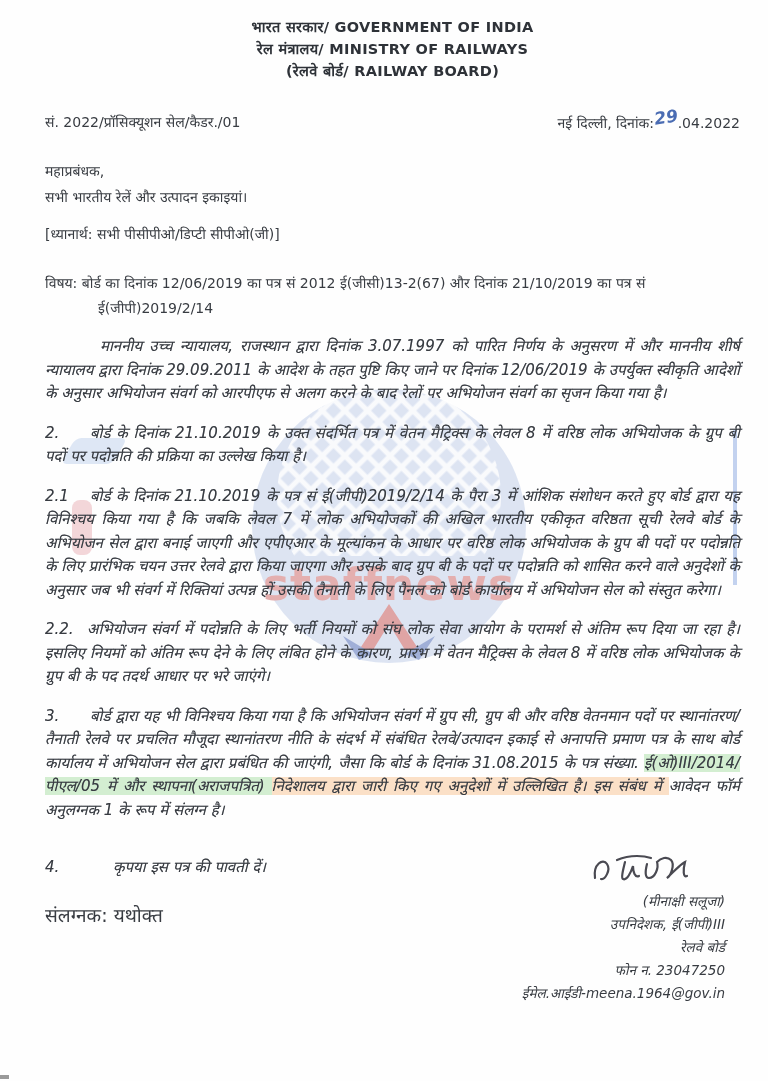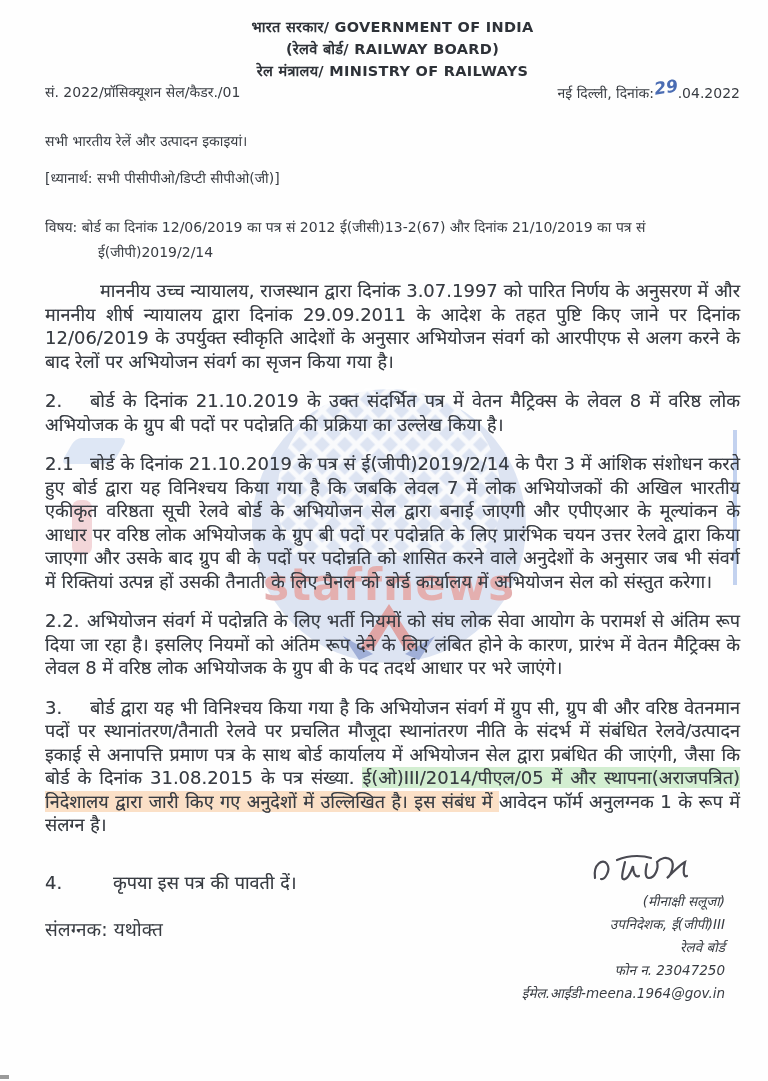--- a/index.html
+++ b/index.html
@@ -5,31 +5,31 @@
   html,body{margin:0;padding:0;background:#e8e8e8;}
   .page{
     position:relative;width:768px;height:1081px;margin:0 auto;
     background:#fefefe;overflow:hidden;
     font-family:"DejaVu Sans",sans-serif;
     color:#383c42;
   }
   .doc{position:absolute;left:45px;top:0;width:695px;}
   .center{text-align:center;}
   .letterhead{padding-top:16px;line-height:22px;font-weight:bold;font-size:14.5px;letter-spacing:.3px;color:#2e3238;}
-  .refrow{display:flex;justify-content:space-between;font-size:14px;}
+  .refrow{display:flex;justify-content:space-between;margin-top:30px;font-size:14px;}
   .hand-day{
     display:inline-block;color:#4a6cb3;font-size:17px;font-style:italic;
     transform:rotate(-9deg) translateY(-5px);margin:0 -1px 0 1px;font-weight:bold;
   }
   .addr{margin-top:26px;line-height:26px;font-size:14px;}
   .attention{margin-top:14px;font-size:14px;}
   .subject{margin-top:28px;font-weight:normal;font-size:14px;line-height:25px;}
   .subject .l2{padding-left:53px;}
-  .body-p{margin:0;margin-top:16px;font-size:18px;line-height:23.5px;text-align:justify;
-          text-shadow:0 0 .5px rgba(55,60,70,.45);}
+  .body-p{margin:0;margin-top:16px;font-size:15px;line-height:23.5px;text-align:justify;
+          text-shadow:0 0 .5px rgba(55,60,70,.45);font-style:italic;}
   .p-first{text-indent:55px;margin-top:14px;}
   .pnum{display:inline-block;}
   .w45{width:45px;} .w42{width:42px;} .w68{width:68px;}
   .hl-green{background:rgba(196,232,193,.75);}
   .hl-orange{background:rgba(249,214,180,.75);}
   .p4{margin-top:34px;}
   .enclosure{margin-top:22px;font-size:19px;}
   .sigblock{position:absolute;right:43px;top:848px;text-align:right;font-size:13.5px;line-height:23px;font-style:italic;}
   .sigline{white-space:nowrap;}
   .sig-svg{display:block;margin-left:auto;margin-right:18px;}
@@ -71,32 +71,33 @@
 
   <div class="artifact art-blue-wedge"></div>
   <div class="artifact art-pink-strip"></div>
   <div class="artifact art-blue-line"></div>
   <div class="artifact art-corner"></div>
 
   <div class="doc">
 
     <div class="letterhead center">
       <div>भारत सरकार/ GOVERNMENT OF INDIA</div>
+      <div>रेल मंत्रालय/ MINISTRY OF RAILWAYS</div>
       <div>(रेलवे बोर्ड/ RAILWAY BOARD)</div>
-      <div>रेल मंत्रालय/ MINISTRY OF RAILWAYS</div>
     </div>
 
     <div class="refrow">
       <span>सं. 2022/प्रॉसिक्यूशन सेल/कैडर./01</span>
       <span>
         <span>नई दिल्ली, दिनांक:</span><span class="hand-day">29</span><span>.04.2022</span>
       </span>
     </div>
 
     <div class="addr">
+      <div>महाप्रबंधक,</div>
       <div>सभी भारतीय रेलें और उत्पादन इकाइयां।</div>
     </div>
 
     <div class="attention">[ध्यानार्थ: सभी पीसीपीओ/डिप्टी सीपीओ(जी)]</div>
 
     <div class="subject">
       <div>विषय: बोर्ड का दिनांक 12/06/2019 का पत्र सं 2012 ई(जीसी)13-2(67) और दिनांक 21/10/2019 का पत्र सं</div>
       <div class="l2">ई(जीपी)2019/2/14</div>
     </div>
 

